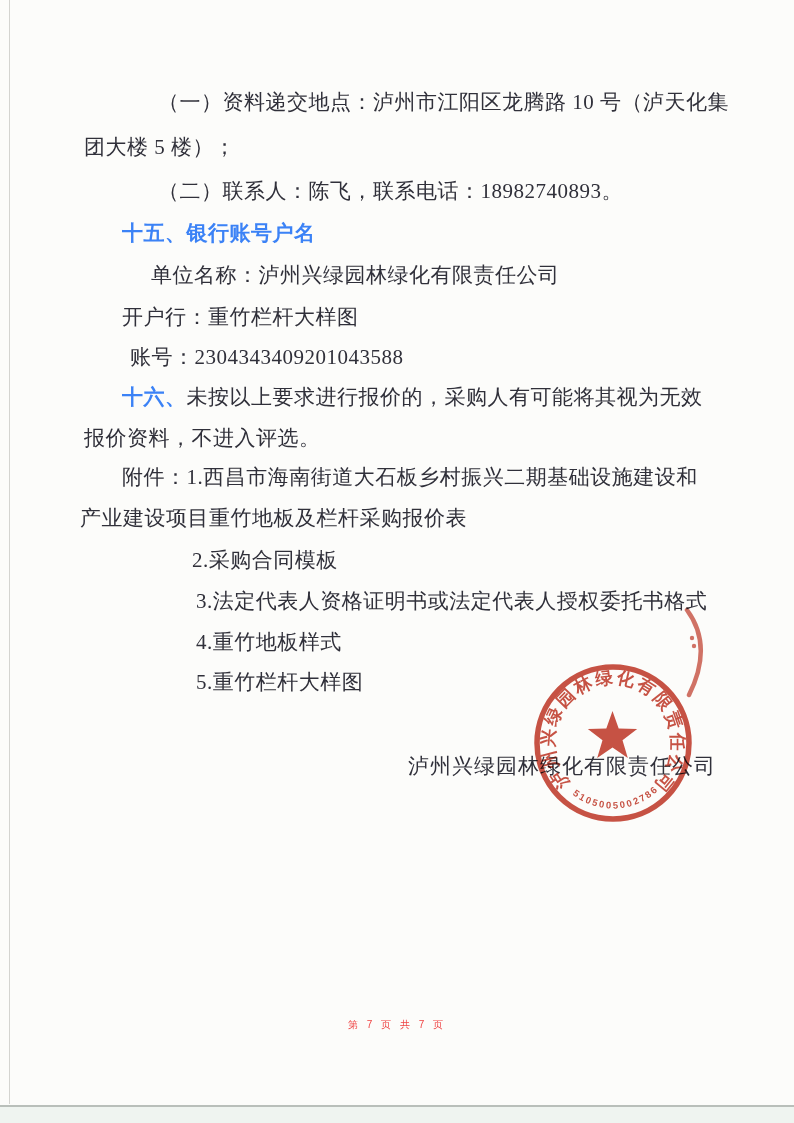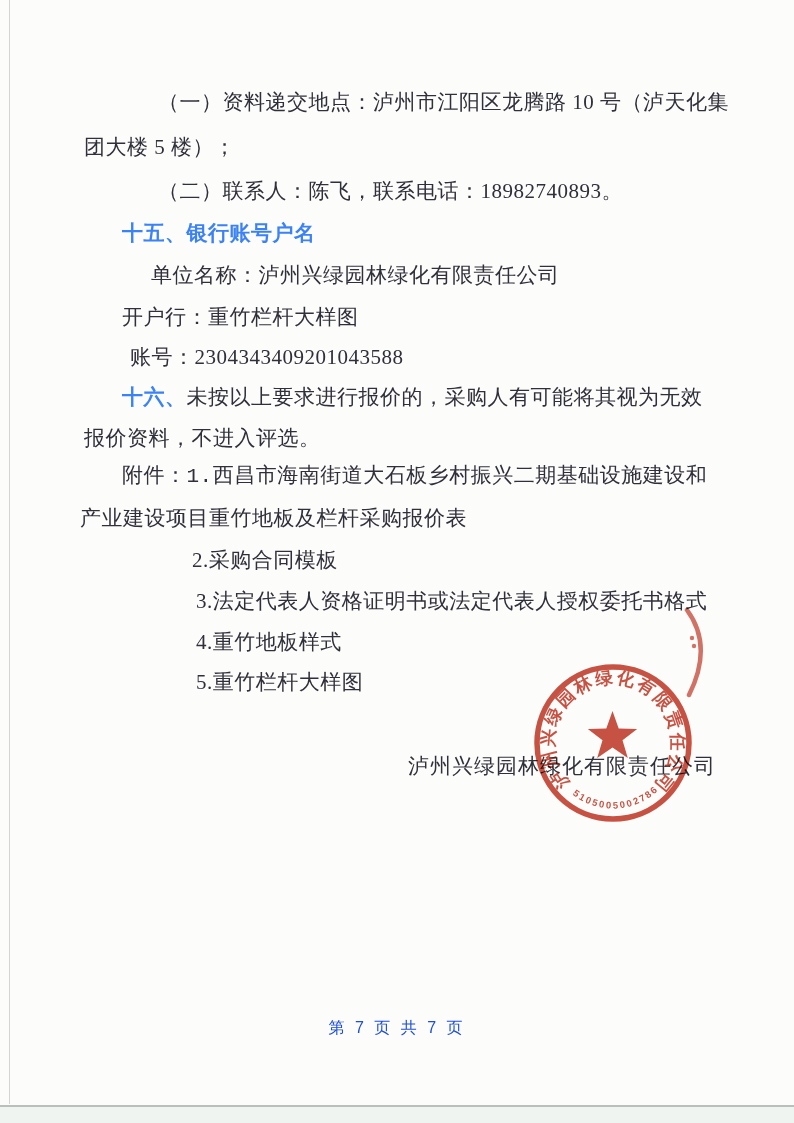--- a/index.html
+++ b/index.html
@@ -37,21 +37,21 @@
   }
   .hei{ 
     font-family:"Liberation Sans", sans-serif;
     font-weight:bold;
     color:#3b82f6;
   }
   .sig{letter-spacing:1px;}
   .footer{
     position:absolute;
     top:1018px;left:50%;transform:translateX(-50%);
-    font-size:16px;letter-spacing:3px;color:#1d4ed8;
+    font-size:10px;letter-spacing:3px;color:#ef4444;
     font-family:"Liberation Sans", sans-serif;
     white-space:nowrap;
   }
   .seal{
     position:absolute;left:529px;top:659px;width:168px;height:168px;
     mix-blend-mode:multiply;opacity:.88;
   }
   .partial-stamp{
     position:absolute;left:680px;top:605px;width:44px;height:96px;
     mix-blend-mode:multiply;opacity:.75;
@@ -70,21 +70,21 @@
 
   <div class="line hei" style="left:122px;top:219px;">十五、银行账号户名</div>
 
   <div class="line" style="left:135px;top:261px;margin-left:16px;">单位名称：泸州兴绿园林绿化有限责任公司</div>
   <div class="line" style="left:122px;top:303px;">开户行：重竹栏杆大样图</div>
   <div class="line" style="left:130px;top:343px;">账号：2304343409201043588</div>
 
   <div class="line" style="left:122px;top:383px;"><span class="hei">十六、</span><span>未按以上要求进行报价的，采购人有可能将其视为无效</span></div>
   <div class="line" style="left:84px;top:424px;">报价资料，不进入评选。</div>
 
-  <div class="line" style="left:122px;top:463px;font-family:Liberation Mono, monospace;">附件：1.西昌市海南街道大石板乡村振兴二期基础设施建设和</div>
+  <div class="line" style="left:122px;top:463px;">附件：1.西昌市海南街道大石板乡村振兴二期基础设施建设和</div>
   <div class="line" style="left:80px;top:504px;">产业建设项目重竹地板及栏杆采购报价表</div>
   <div class="line" style="left:192px;top:546px;">2.采购合同模板</div>
   <div class="line" style="left:196px;top:587px;">3.法定代表人资格证明书或法定代表人授权委托书格式</div>
   <div class="line" style="left:196px;top:628px;">4.重竹地板样式</div>
   <div class="line" style="left:196px;top:668px;">5.重竹栏杆大样图</div>
 
   <div class="line sig" style="left:408px;top:752px;">泸州兴绿园林绿化有限责任公司</div>
 
   <svg class="partial-stamp" viewBox="0 0 44 96">
     <path d="M 7,5 C 24,28 26,56 9,90" fill="none" stroke="#c44434" stroke-width="4.5" stroke-linecap="round"></path>

